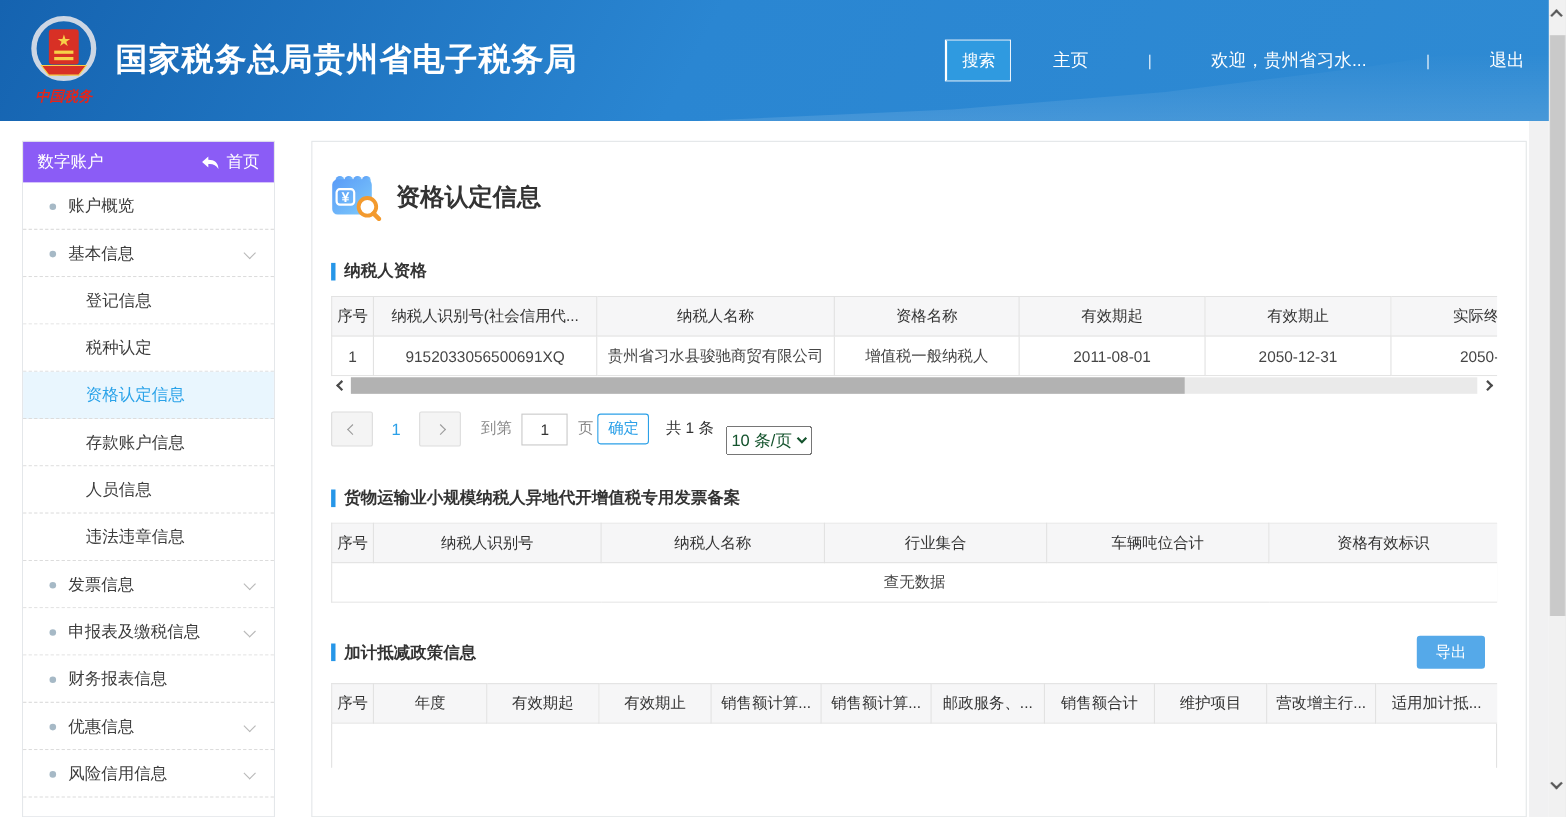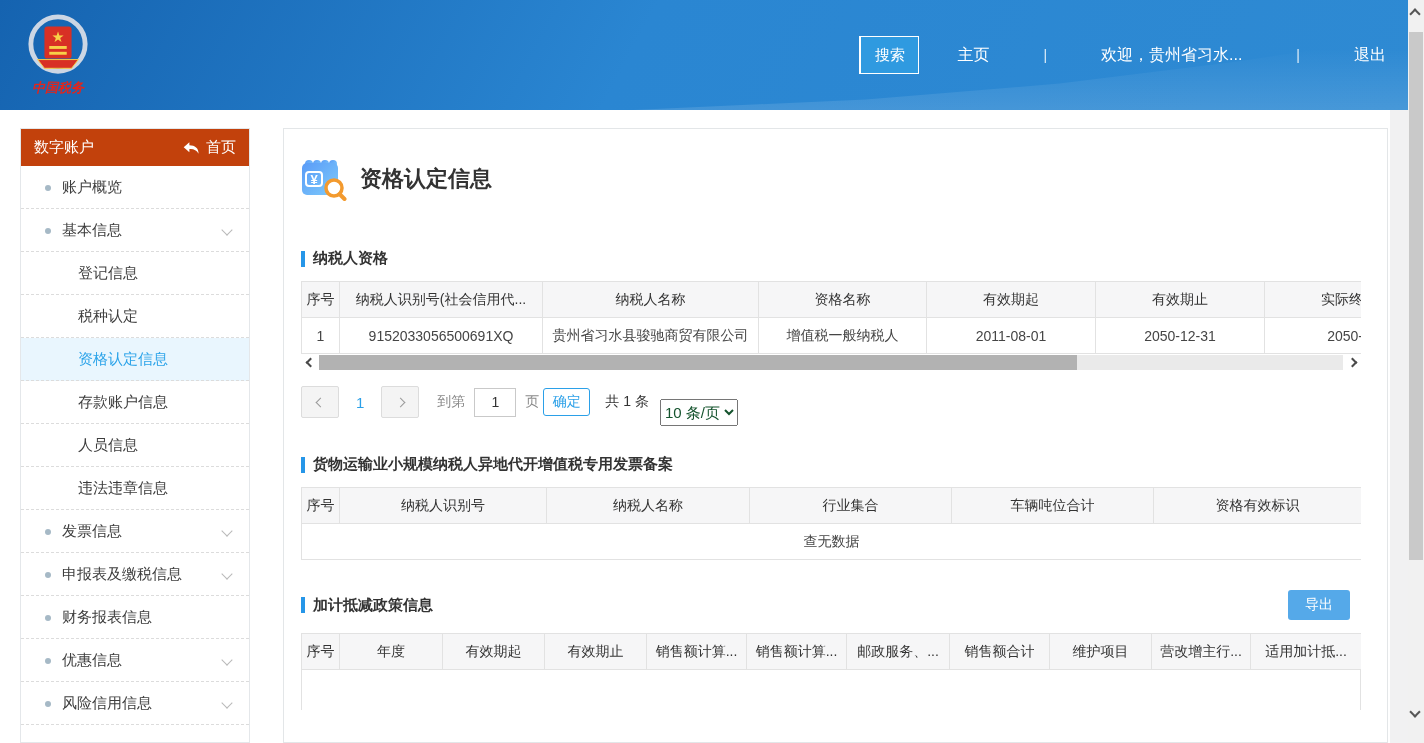--- a/index.html
+++ b/index.html
@@ -41,21 +41,21 @@
 
   
   .content-row { display: flex; align-items: flex-start; }
 
   
   .sidebar {
     width: 230px; margin: 18px 0 0 20px; background: #fff;
     border: 1px solid #e4e7ea; min-height: 615px;
   }
   .sb-header {
-    height: 37px; background: #c2410c; color: #fff; font-size: 15px;
+    height: 37px; background: #8b5cf6; color: #fff; font-size: 15px;
     display: flex; align-items: center; justify-content: space-between; padding: 0 13px;
   }
   .sb-home { display: flex; align-items: center; gap: 6px; cursor: pointer; }
   .sb-list { list-style: none; }
   .sb-item {
     height: 43px; display: flex; align-items: center; position: relative;
     font-size: 15px; color: #3d3d3d; border-bottom: 1px dashed #dcdcdc; cursor: pointer;
     background: #fff;
   }
   .sb-item.top { padding-left: 41px; }
@@ -138,40 +138,41 @@
 
   
   .right-gutter { position: absolute; left: 1390px; top: 110px; width: 18px; height: 633px; background: #f1f1f2; }
   .vscroll { position: fixed; right: 0; top: 0; width: 16px; height: 743px; background: #f1f1f1; z-index: 10; }
   .vs-up { position: absolute; top: 10px; left: 3px; }
   .vs-thumb { position: absolute; top: 32px; left: 1px; width: 14px; height: 528px; background: #c9c9c9; cursor: grab; }
   .vs-down { position: absolute; top: 708px; left: 3px; }
 
   .mt37 { margin-top: 37px; }
   .mt30 { margin-top: 30px; }
-  .mt36 { margin-top: 48px; }
+  .mt36 { margin-top: 36px; }
 </style>
 </head>
 <body>
 
 <div class="page">
 
   <header class="hdr">
     <div class="logo-block">
       <svg width="66" height="64" viewBox="0 0 68 66">
         <circle cx="34" cy="31" r="28" fill="none" stroke="#ccd6e4" stroke-width="5"></circle>
         <rect x="20" y="13" width="28" height="33" rx="3" fill="#d83025"></rect>
         <text x="34" y="29" font-size="15" fill="#f7d148" text-anchor="middle">★</text>
         <rect x="25" y="33" width="18" height="3" fill="#f7d148"></rect>
         <rect x="25" y="39" width="18" height="3" fill="#f7d148"></rect>
         <path d="M13 47 h42 l-7 9 h-28 z" fill="#d83025"></path>
         <path d="M13 47 h42 l-7 9 h-28 z" fill="none" stroke="#f7d148" stroke-width="1"></path>
       </svg>
       <div class="logo-caption">中国税务</div>
     </div>
+    <div class="hdr-title">国家税务总局贵州省电子税务局</div>
 
     <div class="search-wrap">
       <button class="search-btn">搜索</button>
     </div>
 
     <nav class="hdr-nav">
       <a>主页</a>
       <span class="sep">|</span>
       <a>欢迎，贵州省习水...</a>
       <span class="sep">|</span>

